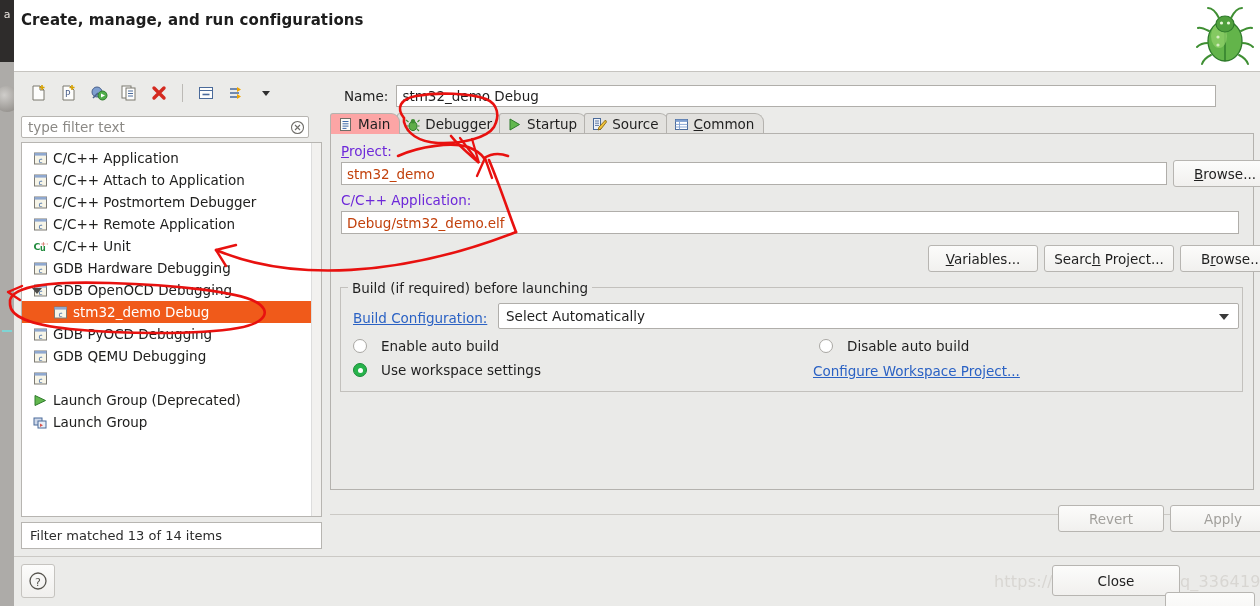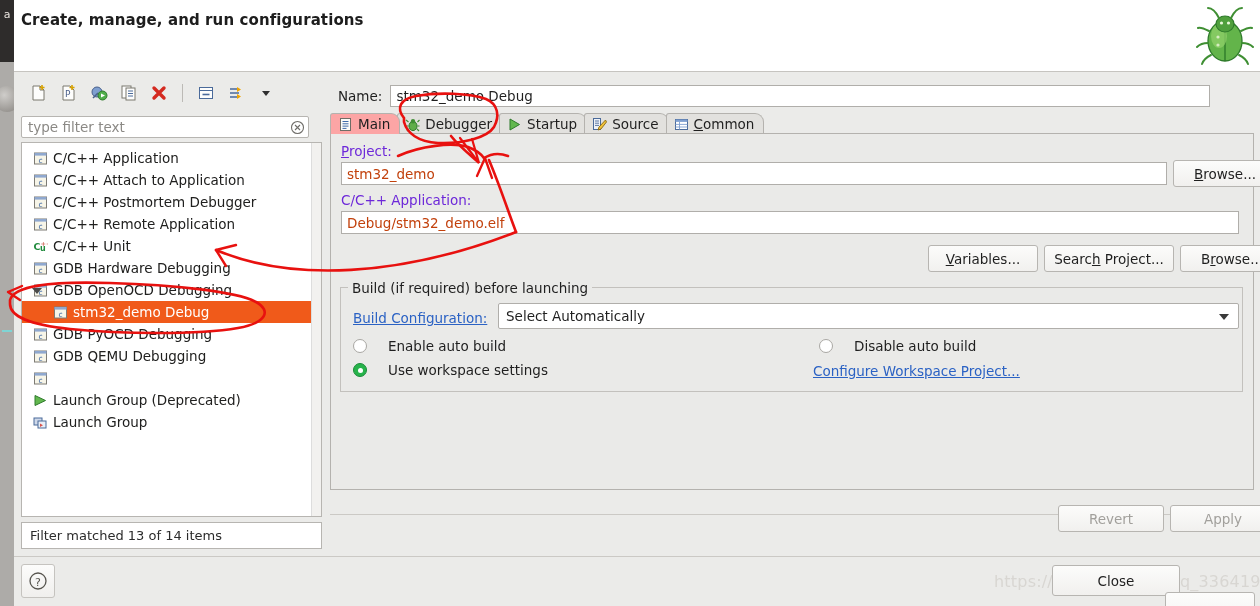--- a/index.html
+++ b/index.html
@@ -134,21 +134,21 @@
     background: #ffffff; border: 1px solid #b7b5b1;
     display: flex; align-items: center; padding-left: 8px;
     font-size: 13px; color: #2b2b2b;
   }
 
   
   .right-col {
     position: absolute; left: 316px; top: 78px; width: 924px; height: 471px;
   }
   .name-row {
-    position: absolute; left: 8px; top: 7px; height: 22px;
+    position: absolute; left: 14px; top: 7px; height: 22px;
     display: flex; align-items: center;
   }
   .name-label { font-size: 13.5px; color: #1f1f1f; margin-right: 8px; }
   .name-input {
     width: 820px; height: 22px;
     border: 1px solid #b0aeaa; background: #ffffff;
     font-family: inherit; font-size: 13.5px; color: #1f1f1f;
     padding: 0 5px; outline: none;
   }
 
@@ -217,21 +217,21 @@
     padding-left: 7px;
   }
   .combo .arrow {
     position: absolute; right: 9px; top: 10px;
     width: 0; height: 0;
     border-left: 5px solid transparent;
     border-right: 5px solid transparent;
     border-top: 6px solid #3a3a3a;
   }
 
-  .radio-row { position: absolute; display: flex; align-items: center; gap: 21px; font-size: 13.5px; color: #1f1f1f; }
+  .radio-row { position: absolute; display: flex; align-items: center; gap: 14px; font-size: 13.5px; color: #1f1f1f; }
   .radio {
     width: 14px; height: 14px; border-radius: 50%;
     background: #ffffff; border: 1px solid #a9a7a3;
     display: flex; align-items: center; justify-content: center;
   }
   .radio.on { background: #27b34b; border-color: #1b8c39; }
   .radio.on::after {
     content: ""; width: 5px; height: 5px; border-radius: 50%; background: #ffffff;
   }
 

